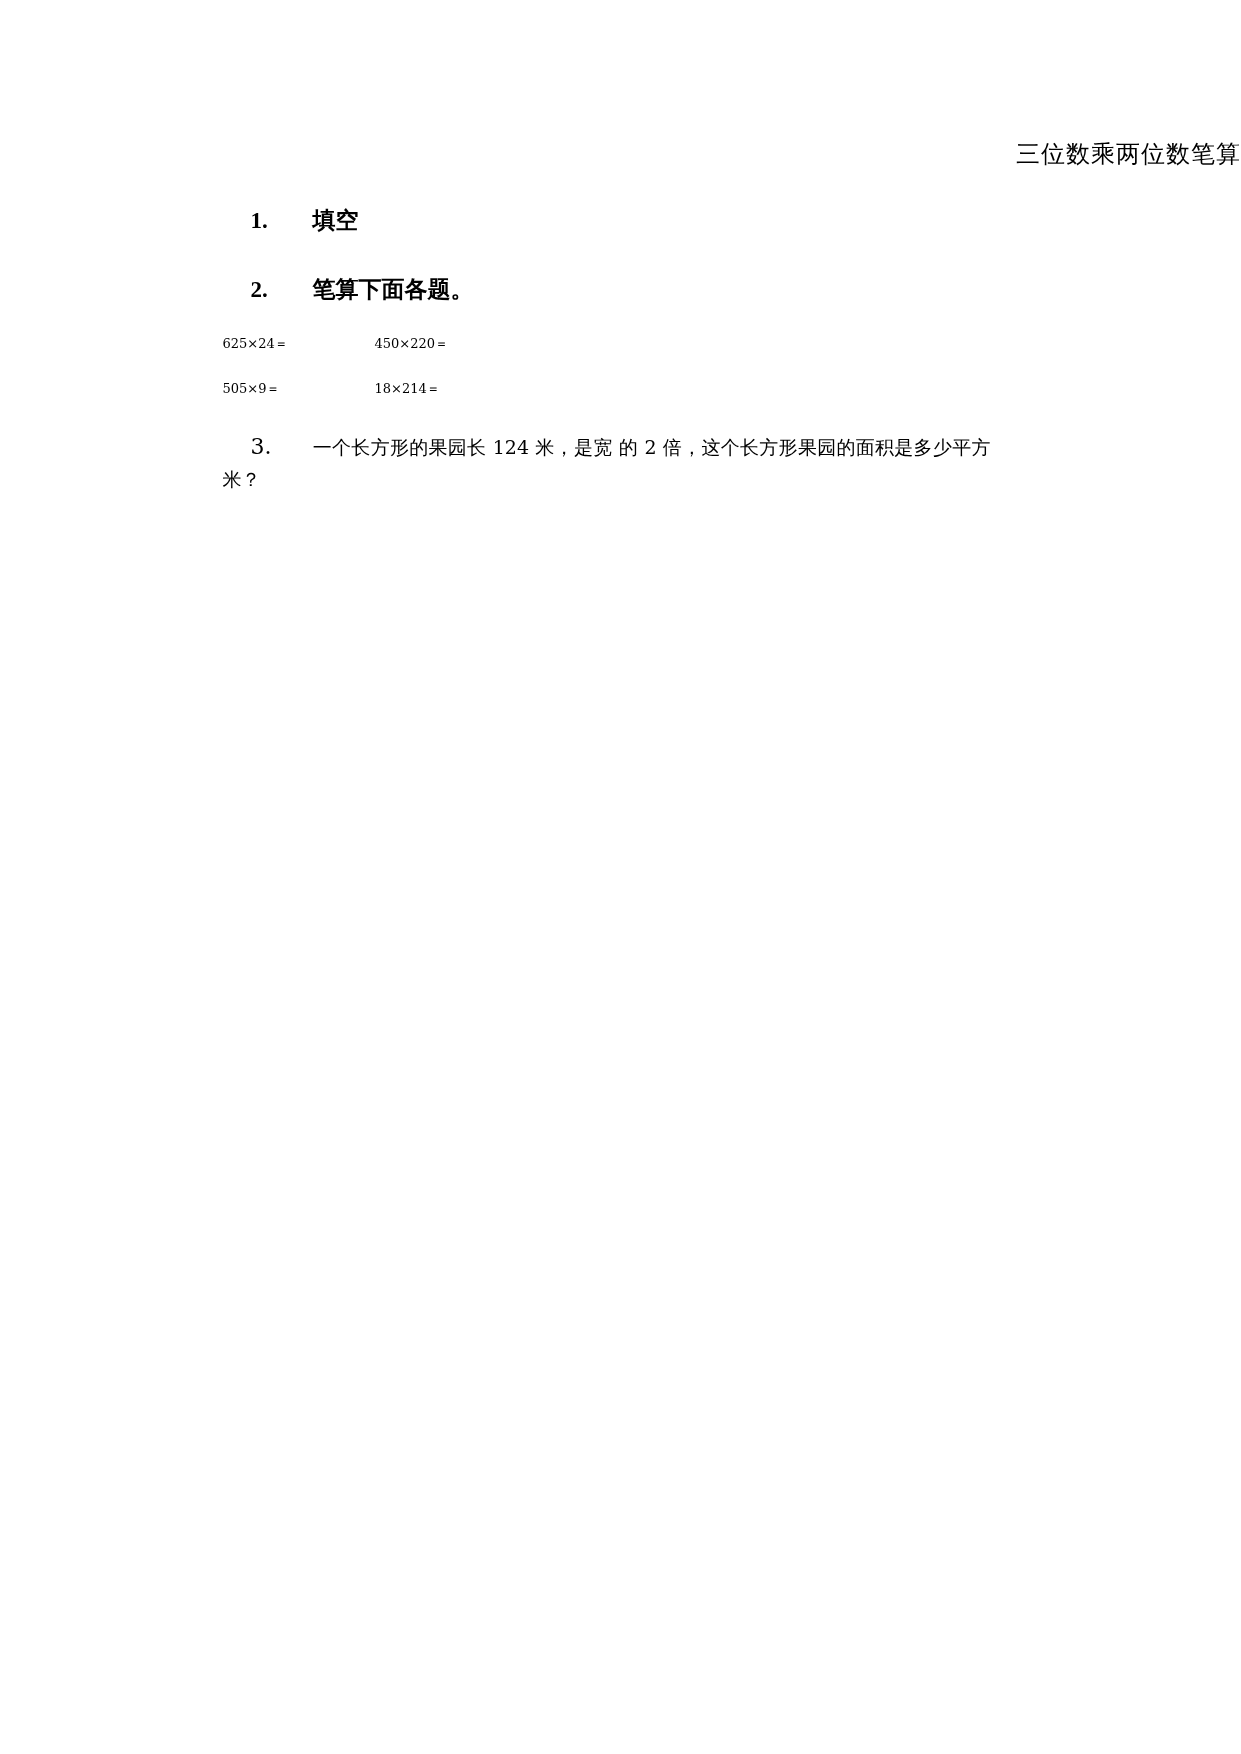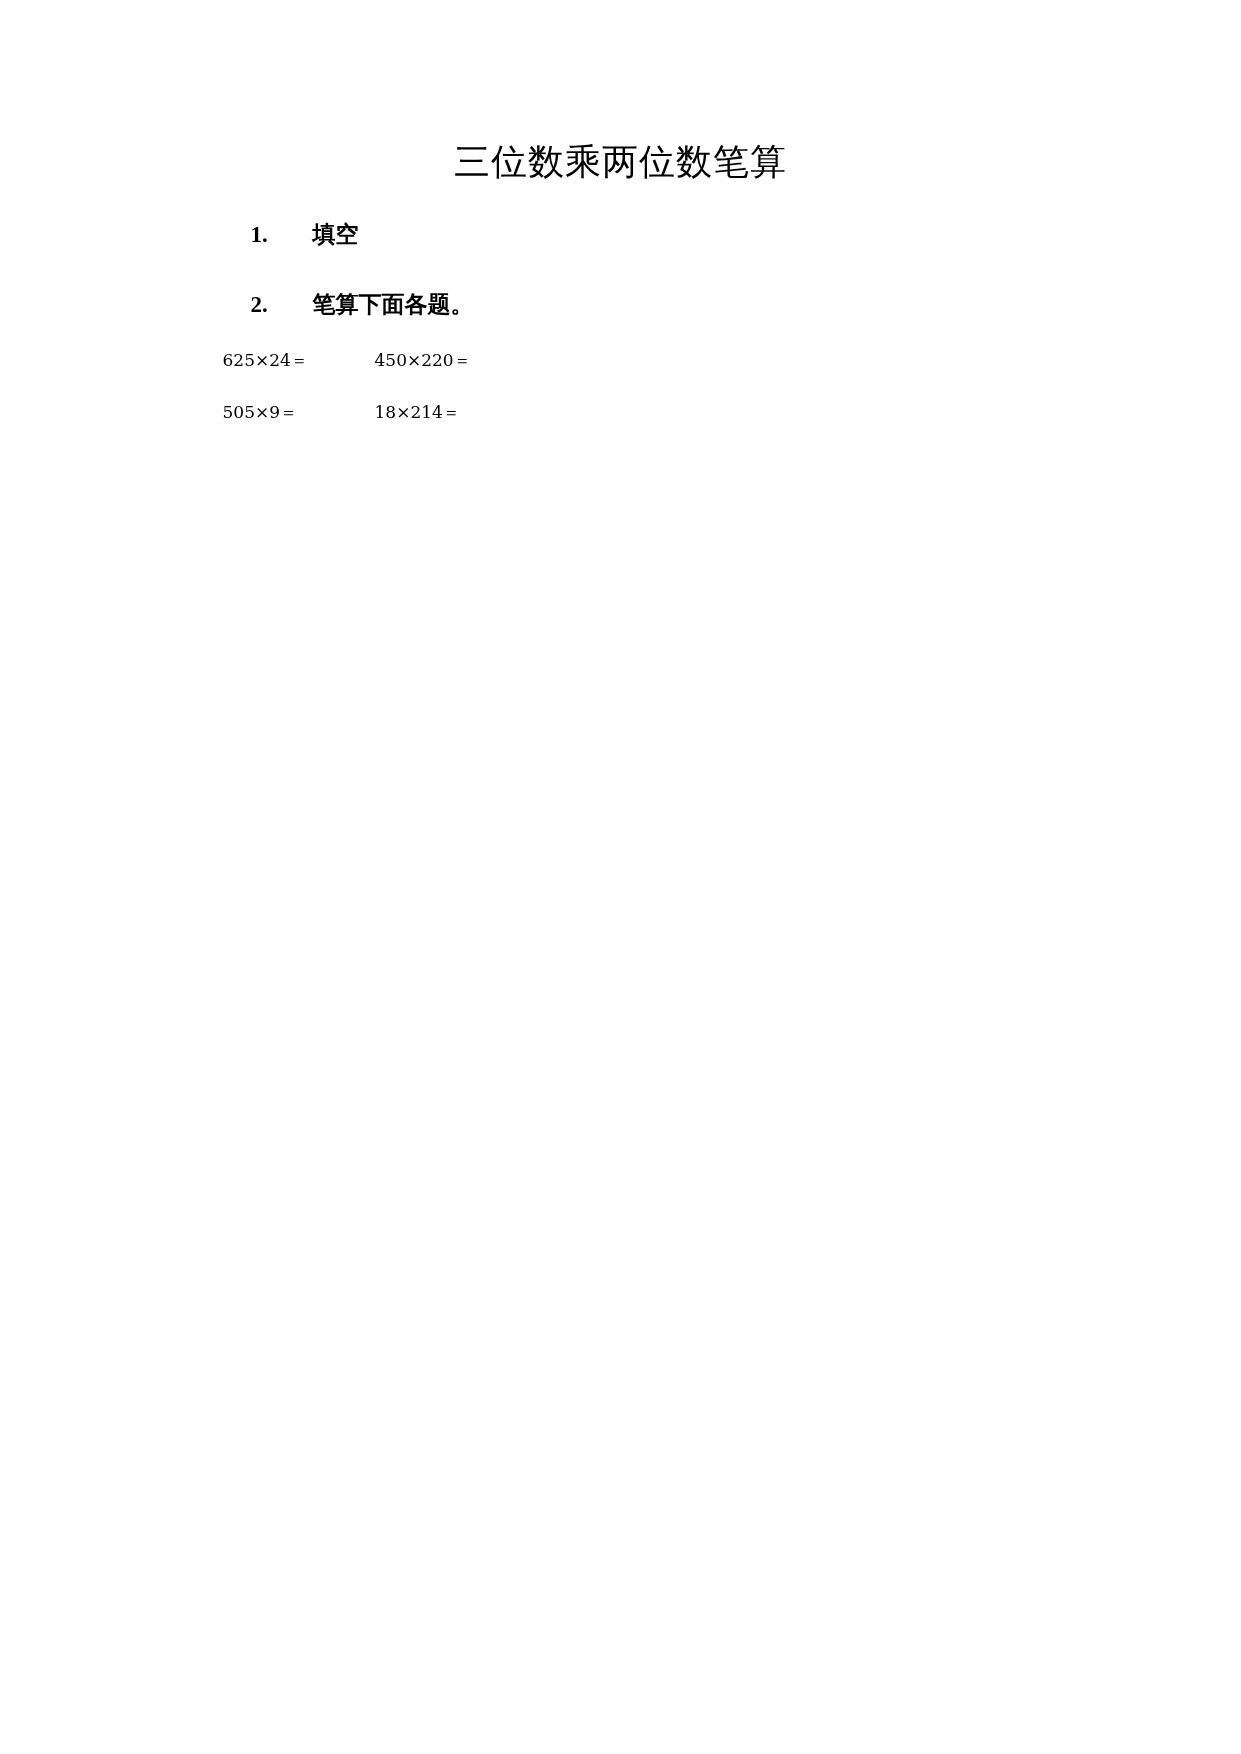--- a/index.html
+++ b/index.html
@@ -15,22 +15,22 @@
     position: relative;
   }
   .page {
     position: relative;
     width: 1241px;
     height: 1754px;
     box-sizing: border-box;
     padding: 0;
   }
   .doc-title {
-    text-align: center;
-    font-size: 36px;
+    text-align: right;
+    font-size: 24px;
     font-weight: normal;
     font-family: "DejaVu Serif", serif;
     letter-spacing: 1px;
     margin: 0;
     padding-top: 140px;
     line-height: 1.2;
   }
   .content {
     margin: 0 auto;
     width: 740px;
@@ -56,21 +56,21 @@
     line-height: 1.55;
     margin-top: 22px;
     margin-bottom: 0;
     text-align: justify;
   }
   .fill-line {
     margin-left: -28px;
     width: 768px;
   }
   .calc-row {
-    font-size: 17px;
+    font-size: 13px;
     font-family: "DejaVu Serif", serif;
     margin-top: 26px;
     margin-left: -28px;
     line-height: 1.5;
     white-space: pre;
   }
   .calc-row .item1 {
     display: inline-block;
     width: 152px;
   }
@@ -102,15 +102,16 @@
 
     <div class="q-heading"><span class="num">1.</span><span>填空</span></div>
 
 
     <div class="q-heading"><span class="num">2.</span><span>笔算下面各题。</span></div>
 
     <div class="calc-row"><span class="item1">625×24＝</span><span>450×220＝</span></div>
 
     <div class="calc-row"><span class="item1">505×9＝</span><span>18×214＝</span></div>
 
+    <div class="word-problem"><span class="wnum">3.</span><span>一个长方形的果园长 124 米，是宽 的 2 倍，这个长方形果园的面积是多少平方米？</span></div>
 
   </div>
 </div>
 
 </body></html>

